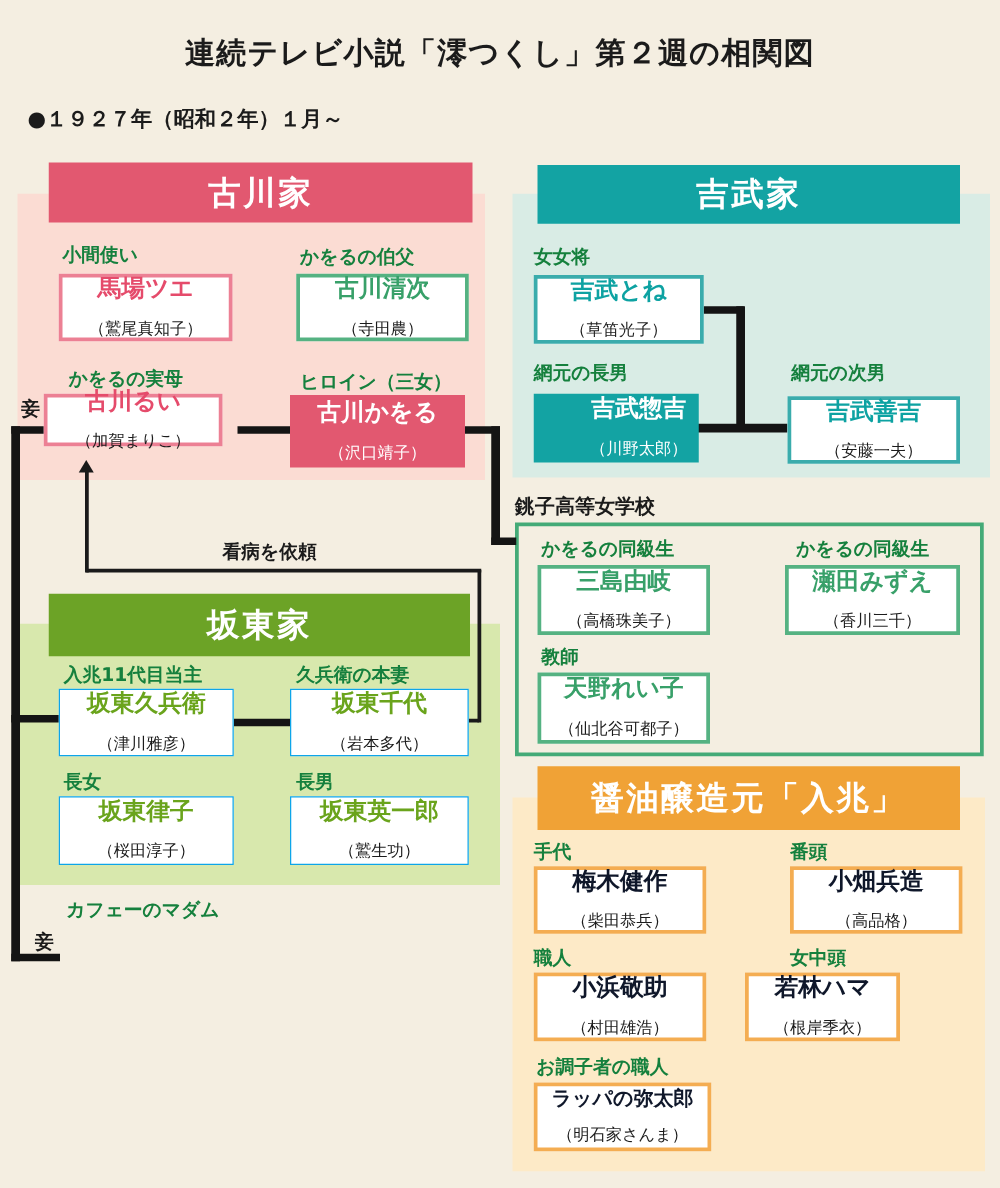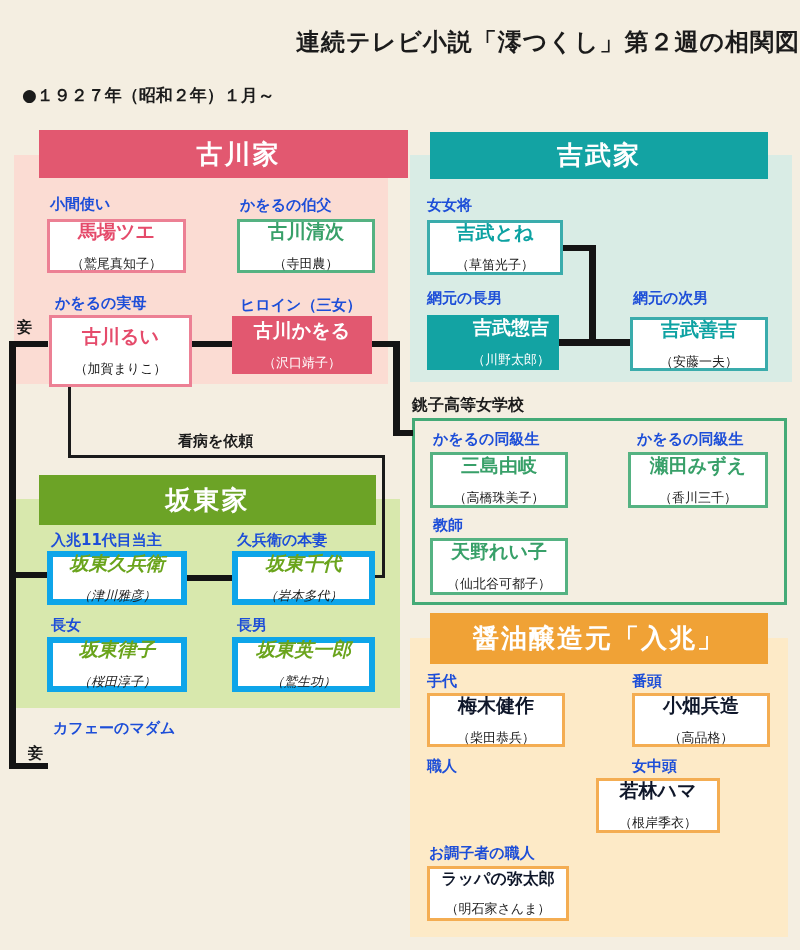--- a/index.html
+++ b/index.html
@@ -1,42 +1,42 @@
 <!DOCTYPE html>
 <html><head>
 <meta charset="utf-8">
 <style>
   html,body{margin:0;padding:0;}
   body{font-family:"DejaVu Sans","Liberation Sans",sans-serif;background:#f4eee1;}
   .stage{position:relative;width:800px;height:950px;background:#f4eee1;overflow:hidden;}
-  .title{position:absolute;left:0;right:0;top:26px;text-align:right;font-size:24px;font-weight:bold;color:#1b1b1b;letter-spacing:1px;}
+  .title{position:absolute;left:0;right:0;top:26px;text-align:center;font-size:24px;font-weight:bold;color:#1b1b1b;letter-spacing:1px;}
   .subtitle{position:absolute;left:22px;top:84px;font-size:17px;font-weight:bold;color:#1b1b1b;}
   .panel{position:absolute;}
   .panel.furukawa{left:14px;top:155px;width:374px;height:229px;background:#fbdcd3;}
   .panel.yoshitake{left:410px;top:155px;width:382px;height:227px;background:#d9ece5;}
   .panel.bando{left:14px;top:499px;width:386px;height:209px;background:#d8e8ad;}
   .panel.iricho{left:410px;top:638px;width:378px;height:299px;background:#fdeac7;}
   .fam-header{position:absolute;color:#fff;font-size:26px;font-weight:bold;text-align:center;letter-spacing:2px;display:flex;align-items:center;justify-content:center;z-index:3;}
-  .fh-furukawa{left:39px;top:130px;width:339px;height:48px;background:#e25870;padding-left:30px;}
+  .fh-furukawa{left:39px;top:130px;width:339px;height:48px;background:#e25870;}
   .fh-yoshitake{left:430px;top:132px;width:338px;height:47px;background:#13a3a3;}
   .fh-bando{left:39px;top:475px;width:337px;height:50px;background:#6ca326;}
   .fh-iricho{left:430px;top:613px;width:338px;height:51px;background:#f0a236;}
   .school-box{position:absolute;left:412px;top:418px;width:375px;height:187px;border:3px solid #44aa77;box-sizing:border-box;z-index:2;}
   .school-label{position:absolute;left:412px;top:395px;font-size:16px;font-weight:bold;color:#1b1b1b;z-index:3;}
-  .role{position:absolute;font-size:15px;font-weight:bold;color:#1d4ed8;white-space:nowrap;z-index:4;}
+  .role{position:absolute;font-size:15px;font-weight:bold;color:#15803d;white-space:nowrap;z-index:4;}
   .member{position:absolute;box-sizing:border-box;display:flex;flex-direction:column;align-items:center;justify-content:center;text-align:center;z-index:4;background:#fff;gap:12px;}
   .member .pname{font-size:19px;font-weight:bold;line-height:1.15;white-space:nowrap;}
   .member .pactor{font-size:13px;color:#1b1b1b;line-height:1.2;margin-top:1px;white-space:nowrap;}
   .member.long .pname{font-size:16px;}
   .pink-outline{border:3px solid #ec8094;}   .pink-outline .pname{color:#e54b6b;}
   .pink-filled{background:#e25870;}          .pink-filled .pname,.pink-filled .pactor{color:#fff;}
   .green-outline{border:3px solid #55b282;}  .green-outline .pname{color:#38a069;}
   .teal-outline{border:3px solid #3aacac;}   .teal-outline .pname{color:#0da2a2;}
   .teal-filled{background:#13a3a3;}          .teal-filled .pname,.teal-filled .pactor{color:#fff;margin-left:36px;}
-  .lime-outline{border:6px solid #0ea5e9;font-style:italic;}   .lime-outline .pname{color:#6aa41c;}
+  .lime-outline{border:1px solid #0ea5e9;}   .lime-outline .pname{color:#6aa41c;}
   .orange-outline{border:3px solid #f4ad52;} .orange-outline .pname{color:#0f172a;}
   .line{position:absolute;background:#141414;z-index:3;}
   .thin{background:#1a1a1a;}
   .arrow-up{position:absolute;width:0;height:0;border-left:6px solid transparent;border-right:6px solid transparent;border-bottom:10px solid #1a1a1a;z-index:3;}
   .note{position:absolute;font-size:15px;font-weight:bold;color:#1b1b1b;white-space:nowrap;z-index:4;}
 </style>
 </head>
 <body>
 
 <div class="stage">
@@ -83,21 +83,21 @@
   <div class="member pink-outline" style="left:47px;top:219px;width:139px;height:54px">
     <div class="pname">馬場ツエ</div>
     <div class="pactor">（鷲尾真知子）</div>
   </div>
   <div class="role" style="left:240px;top:196px">かをるの伯父</div>
   <div class="member green-outline" style="left:237px;top:219px;width:138px;height:54px">
     <div class="pname">古川清次</div>
     <div class="pactor">（寺田農）</div>
   </div>
   <div class="role" style="left:55px;top:294px">かをるの実母</div>
-  <div class="member pink-outline" style="left:49px;top:315px;width:143px;height:72px">
+  <div class="member pink-outline" style="left:35px;top:315px;width:143px;height:42px">
     <div class="pname">古川るい</div>
     <div class="pactor">（加賀まりこ）</div>
   </div>
   <div class="role" style="left:240px;top:296px">ヒロイン（三女）</div>
   <div class="member pink-filled" style="left:232px;top:316px;width:140px;height:58px">
     <div class="pname">古川かをる</div>
     <div class="pactor">（沢口靖子）</div>
   </div>
 
   <div class="role" style="left:427px;top:196px">女女将</div>
@@ -159,20 +159,24 @@
   <div class="member orange-outline" style="left:427px;top:693px;width:138px;height:54px">
     <div class="pname">梅木健作</div>
     <div class="pactor">（柴田恭兵）</div>
   </div>
   <div class="role" style="left:632px;top:672px">番頭</div>
   <div class="member orange-outline" style="left:632px;top:693px;width:138px;height:54px">
     <div class="pname">小畑兵造</div>
     <div class="pactor">（高品格）</div>
   </div>
   <div class="role" style="left:427px;top:757px">職人</div>
+  <div class="member orange-outline" style="left:427px;top:778px;width:138px;height:55px">
+    <div class="pname">小浜敬助</div>
+    <div class="pactor">（村田雄浩）</div>
+  </div>
   <div class="role" style="left:632px;top:757px">女中頭</div>
   <div class="member orange-outline" style="left:596px;top:778px;width:124px;height:55px">
     <div class="pname">若林ハマ</div>
     <div class="pactor">（根岸季衣）</div>
   </div>
   <div class="role" style="left:429px;top:844px">お調子者の職人</div>
   <div class="member orange-outline long" style="left:427px;top:866px;width:142px;height:55px">
     <div class="pname">ラッパの弥太郎</div>
     <div class="pactor">（明石家さんま）</div>
   </div>

